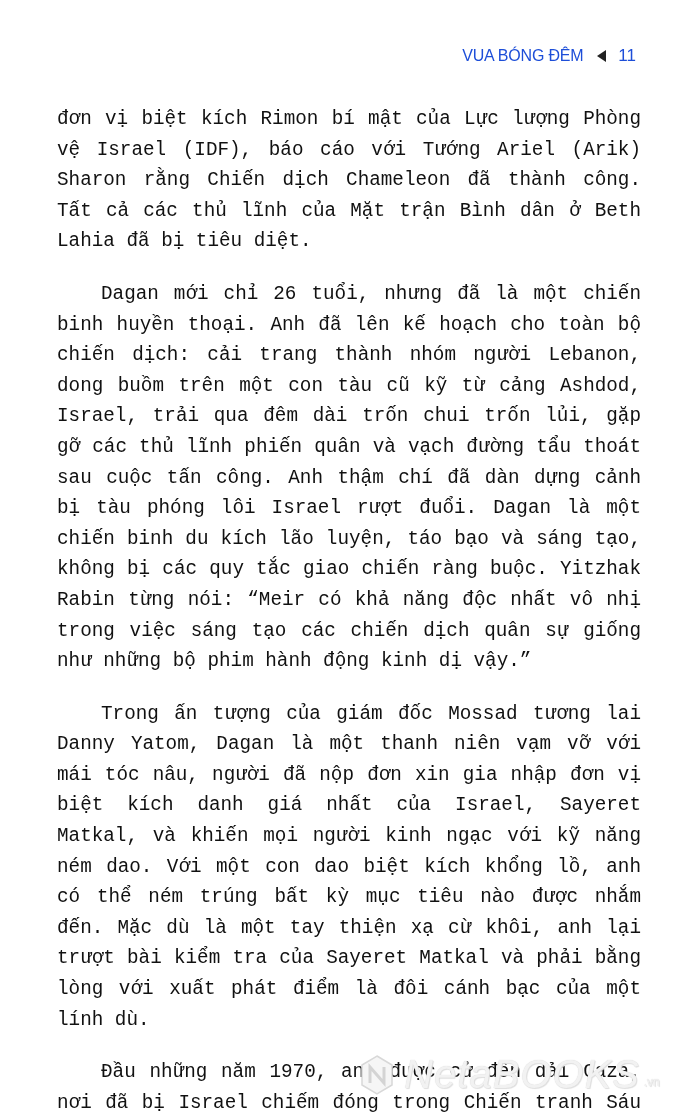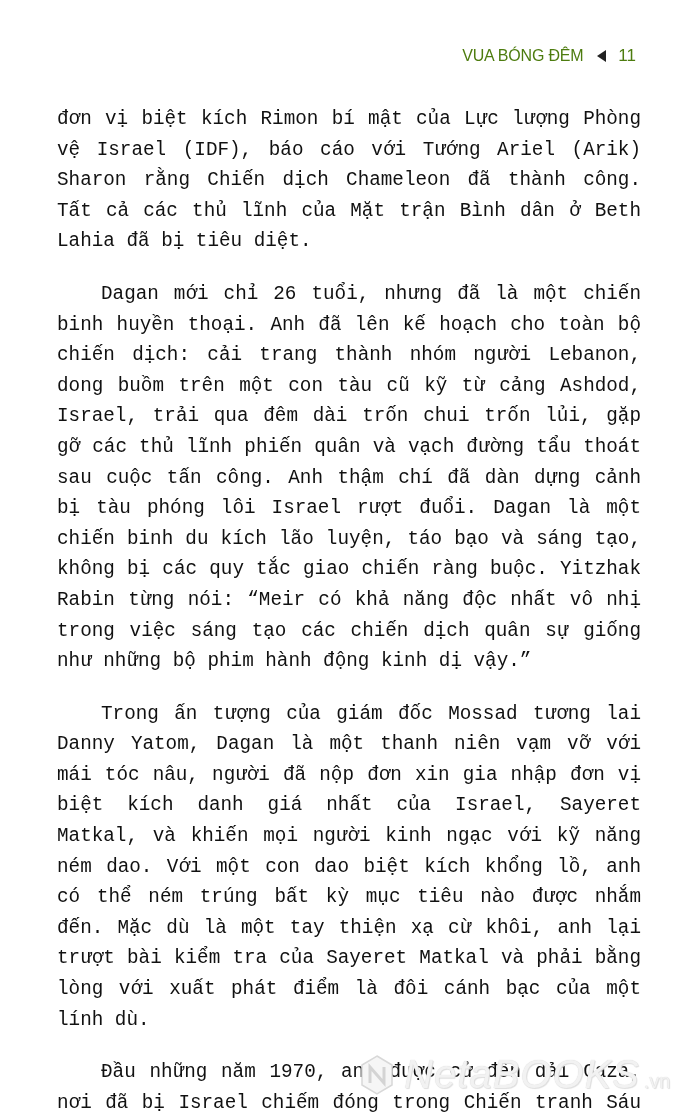--- a/index.html
+++ b/index.html
@@ -3,21 +3,21 @@
 <meta charset="utf-8">
 <style>
   html, body { margin: 0; padding: 0; }
   body {
     width: 700px; height: 1120px; background: #ffffff; position: relative; overflow: hidden;
     color: #1a1a1a;
   }
   .header {
     position: absolute; top: 46px; right: 64px;
     display: flex; align-items: center;
-    font-family: "Liberation Sans", sans-serif; font-size: 16px; color: #4d7c0f;
+    font-family: "Liberation Sans", sans-serif; font-size: 16px; color: #1d4ed8;
   }
   .header .title { letter-spacing: -0.2px; }
   .header .arrow {
     width: 0; height: 0; margin: 0 12px 0 14px;
     border-top: 6px solid transparent; border-bottom: 6px solid transparent;
     border-right: 9px solid #222;
   }
   .header .pagenum { font-weight: normal; font-size: 17px; }
   .body-text {
     position: absolute; top: 104px; left: 57px; width: 584px;
@@ -26,21 +26,21 @@
   }
   .body-text p { margin: 0; }
   .body-text p.indent { text-indent: 44px; margin-top: 22px; }
   .watermark {
     position: absolute; left: 360px; top: 1052px; display: flex; align-items: center;
     font-family: "Liberation Sans", sans-serif; color: #f2f2f2;
     text-shadow: 0 0 1px #d0d0d0, 1px 1px 1px #e0e0e0;
   }
   .watermark .logo-hex { width: 34px; height: 40px; margin-right: 10px; }
   .watermark .wm-text { font-size: 40px; letter-spacing: 1px; font-style: italic; }
-  .watermark .wm-tld { font-size: 20px; margin-left: 4px; margin-top: 14px; }
+  .watermark .wm-tld { font-size: 12px; margin-left: 4px; margin-top: 14px; }
 </style>
 </head>
 <body>
 
 <div class="header">
   <span class="title">VUA BÓNG ĐÊM</span>
   <span class="arrow"></span>
   <span class="pagenum">11</span>
 </div>
 

